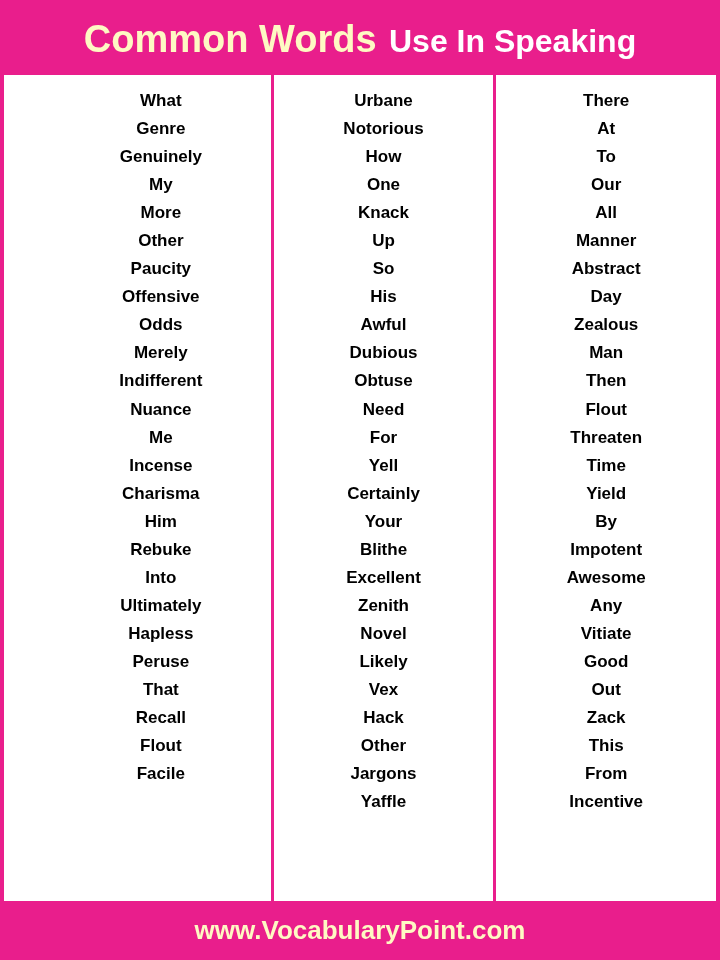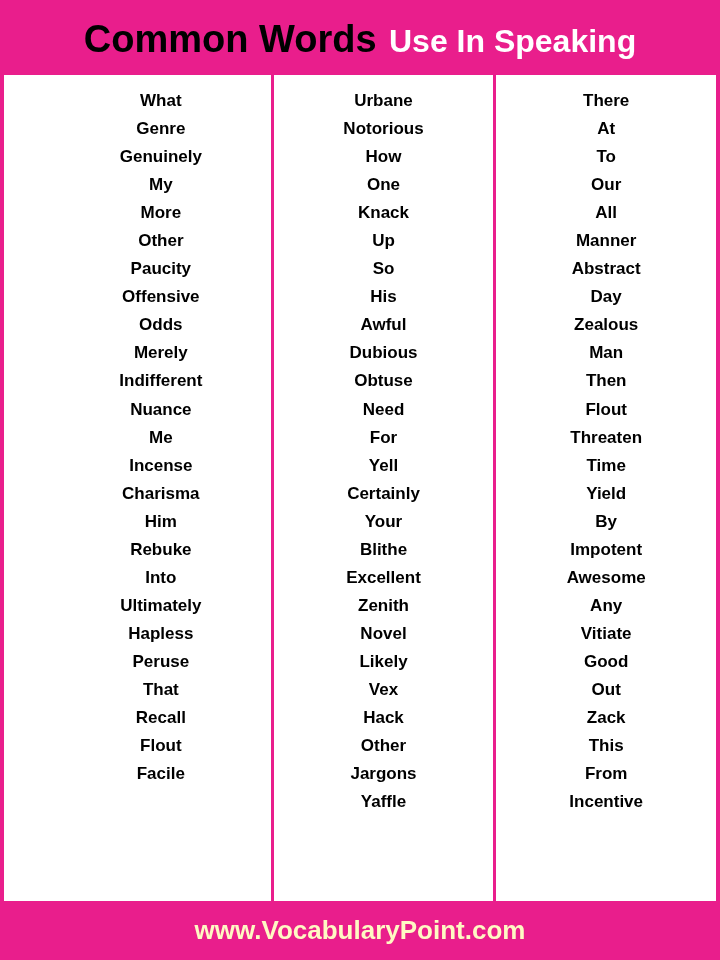--- a/index.html
+++ b/index.html
@@ -14,21 +14,21 @@
 
     .header {
       background: #e91e8c;
       padding: 18px 10px 14px 10px;
       text-align: center;
     }
 
     .header-title {
       font-size: 38px;
       font-weight: 900;
-      color: #000000;
+      color: #fef9c3;
       display: inline;
     }
 
     .header-subtitle {
       font-size: 32px;
       font-weight: 700;
       color: white;
       display: inline;
       margin-left: 8px;
     }

